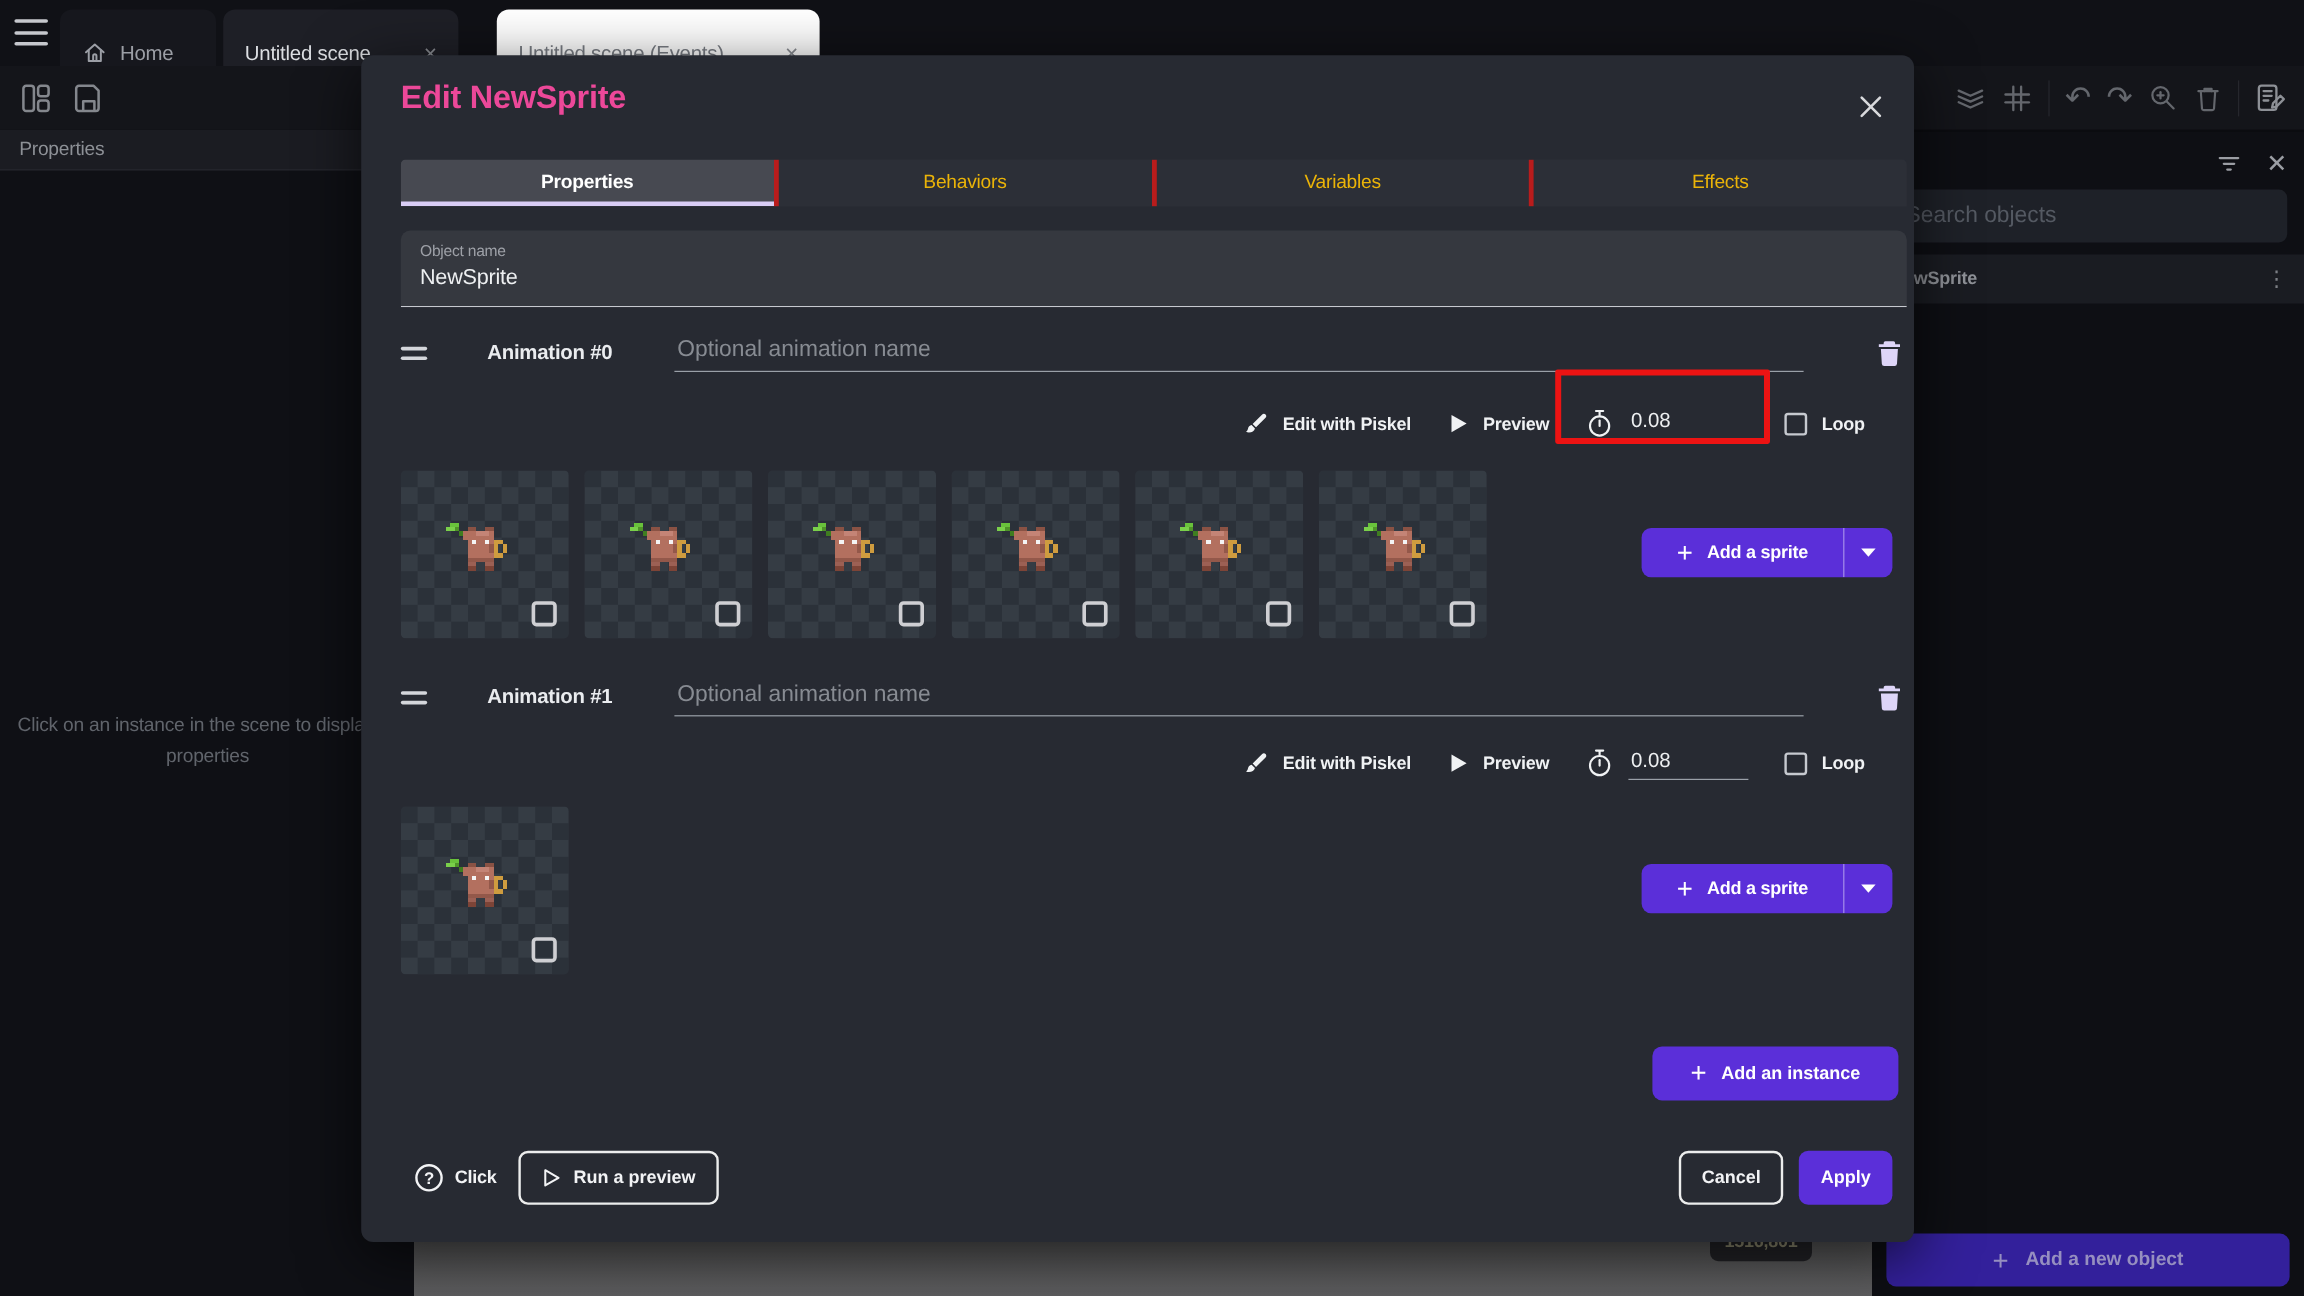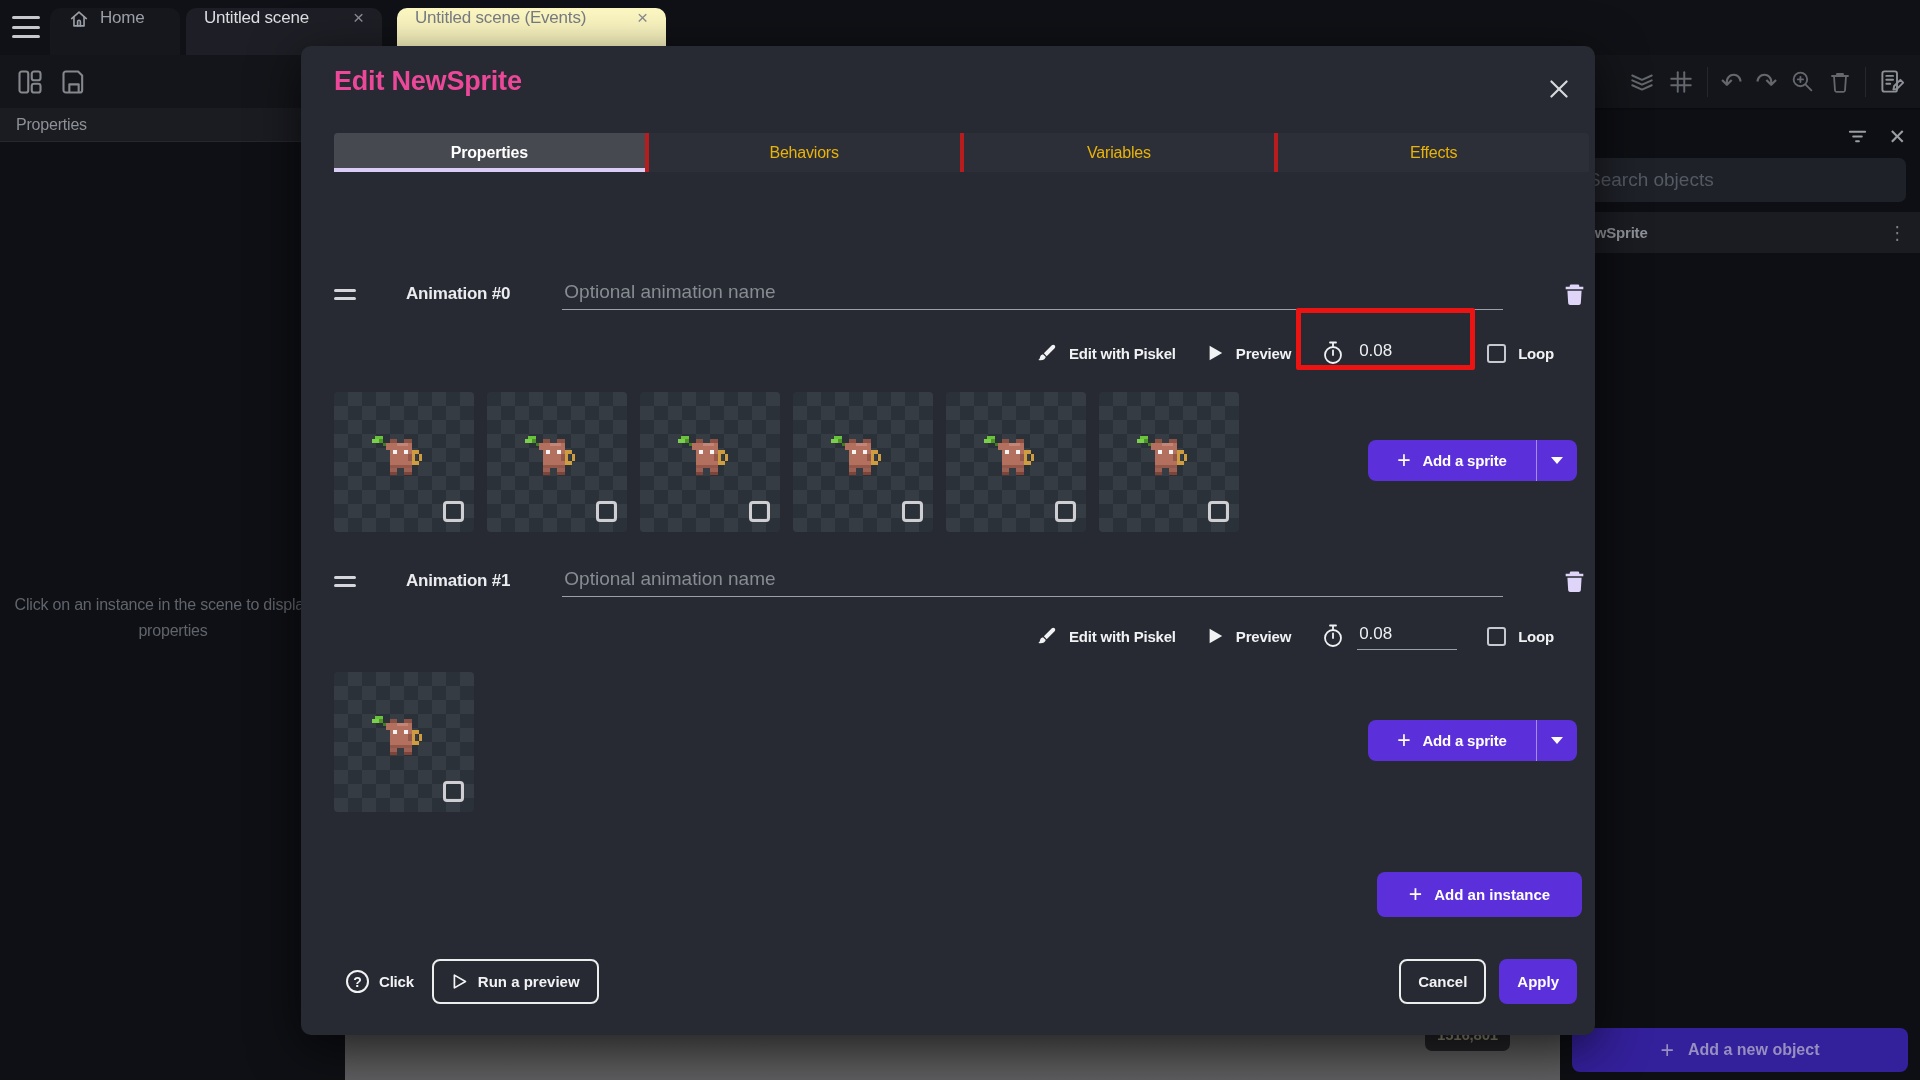--- a/index.html
+++ b/index.html
@@ -10,24 +10,24 @@
     letter-spacing:-0.2px;
     color:#e8e9ec;
     position:relative;
   }
   .screen { position:absolute; inset:0; }
 
   
   .topbar { position:absolute; left:0; top:0; width:1920px; height:55px; background:#101116; z-index:4; }
   .hamburger { position:absolute; left:12px; top:16px; width:28px; height:22px; display:flex; flex-direction:column; justify-content:space-between; cursor:pointer; }
   .hamburger span { display:block; height:3px; border-radius:2px; background:#c6c8cd; }
-  .ttab { position:absolute; top:8px; height:47px; display:flex; align-items:flex-start; gap:10px; padding:0 18px; border-radius:10px 10px 0 0; font-size:17px; cursor:pointer; }
+  .ttab { position:absolute; top:8px; height:47px; display:flex; align-items:flex-end; gap:10px; padding:0 18px; border-radius:10px 10px 0 0; font-size:17px; cursor:pointer; }
   .ttab.home { left:50px; width:130px; background:#16171d; color:#9b9ea5; }
   .ttab.active-tab { left:186px; width:196px; background:#1e1f26; color:#dcdee2; }
-  .ttab.dim { left:397px; width:269px; background:#fef9c3; color:#7a7e85;gap:20px; }
+  .ttab.dim { left:414px; width:269px; background:#ffffff; color:#7a7e85;gap:20px; }
   .tclose { margin-left:auto; font-size:19px; color:#8b8e94; line-height:1; cursor:pointer; }
   .ticon { color:#9b9ea5; display:flex; }
 
   
   .toolbar { position:absolute; left:0; top:55px; width:1920px; height:53px; background:#14151a; z-index:3; }
   .tb-left { position:absolute; left:16px; top:0; height:53px; display:flex; align-items:center; gap:16px; color:#84878d; }
   .tb-right { position:absolute; right:14px; top:0; height:53px; display:flex; align-items:center; gap:13px; color:#64676d; }
   .tb-sep { width:1px; height:30px; background:#26272d; }
   .tb-btn { display:flex; align-items:center; justify-content:center; cursor:pointer; }
   .uglyph { font-size:26px; line-height:1; font-family:"DejaVu Sans", sans-serif; }
@@ -251,20 +251,24 @@
           <span>Behaviors</span>
         </div>
       <div class="dtab">
           <span>Variables</span>
         </div>
       <div class="dtab">
           <span>Effects</span>
         </div>
     </div>
 
+    <div class="name-field">
+      <div class="flabel">Object name</div>
+      <div class="fvalue">NewSprite</div>
+    </div>
 
     <div class="anim-header" style="top:230px;">
       <span class="drag-handle">
           <i></i>
           <i></i>
         </span>
       <span class="anim-title">Animation #0</span>
       <input class="anim-name-input" placeholder="Optional animation name" style="">
       <span class="trash-btn">
         <svg viewBox="0 0 24 24" width="23" height="27" fill="currentColor">

